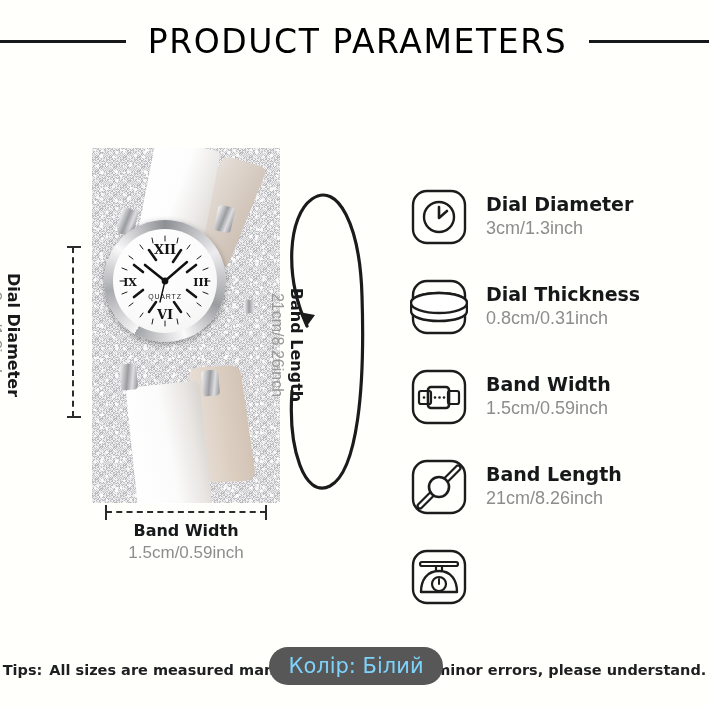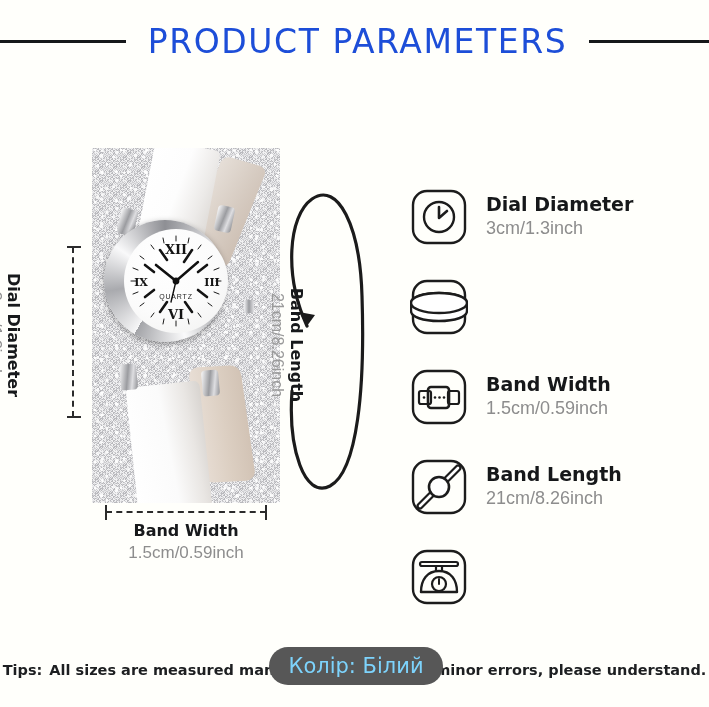--- a/index.html
+++ b/index.html
@@ -30,21 +30,21 @@
     height: 3px;
     background: #16181a;
     flex: 0 0 auto;
   }
   .title-rule.left  { width: 140px; margin-right: 22px; }
   .title-rule.right { width: 134px; margin-left: 22px; }
   .title-text {
     font-size: 33px;
     font-weight: 400;
     letter-spacing: 1.6px;
-    color: #1d4ed8;
+    color: #000000;
     white-space: nowrap;
     font-family: "DejaVu Sans", sans-serif;
   }
 
   
   .photo-wrap {
     position: absolute;
     left: 92px;
     top: 148px;
     width: 188px;
@@ -130,21 +130,21 @@
     left: 12px; top: 72px;
     width: 122px; height: 122px;
     border-radius: 50%;
     background: conic-gradient(from 210deg,
       #f6f6f7 0deg, #a9aaae 50deg, #f9f9fa 95deg, #8e8f94 150deg,
       #ededef 210deg, #9b9ca0 265deg, #fafafb 310deg, #a3a4a8 360deg);
     box-shadow: 0 2px 6px rgba(0,0,0,.35);
   }
   .dial {
     position: absolute;
-    left: 20px; top: 9px;
+    left: 9px; top: 9px;
     width: 104px; height: 104px;
     border-radius: 50%;
     background: radial-gradient(circle at 38% 30%, #ffffff 0%, #fbfbfb 55%, #f0f0ef 100%);
     overflow: hidden;
   }
   .dial svg { display: block; }
 
   
   .dim-v {
     position: absolute;
@@ -438,20 +438,22 @@
   <div class="spec-row">
     <div class="spec-icon">
       <svg width="58" height="58" viewBox="0 0 58 58" aria-hidden="true">
         <rect x="3" y="3" width="52" height="52" rx="14" fill="none" stroke="#1c1c1c" stroke-width="2.4"></rect>
         <path d="M1 25 C1 19, 13 15, 29 15 C45 15, 57 19, 57 25 L57 33
                  C57 39, 45 43, 29 43 C13 43, 1 39, 1 33 Z" fill="#ffffff" stroke="#1c1c1c" stroke-width="2.4" stroke-linejoin="round"></path>
         <ellipse cx="29" cy="25" rx="28" ry="10" fill="#ffffff" stroke="#1c1c1c" stroke-width="2.4"></ellipse>
       </svg>
     </div>
     <div class="spec-text">
+      <span class="spec-label">Dial Thickness</span>
+      <span class="spec-value">0.8cm/0.31inch</span>
     </div>
   </div>
 
   <div class="spec-row">
     <div class="spec-icon">
       <svg width="58" height="58" viewBox="0 0 58 58" aria-hidden="true">
         <rect x="3" y="3" width="52" height="52" rx="14" fill="none" stroke="#1c1c1c" stroke-width="2.4"></rect>
         <rect x="9" y="23" width="12" height="13" rx="2" fill="none" stroke="#1c1c1c" stroke-width="2.2"></rect>
         <rect x="38" y="23" width="11" height="13" rx="2" fill="none" stroke="#1c1c1c" stroke-width="2.2"></rect>
         <rect x="18" y="19" width="21" height="21" rx="3" fill="none" stroke="#1c1c1c" stroke-width="2.6"></rect>

